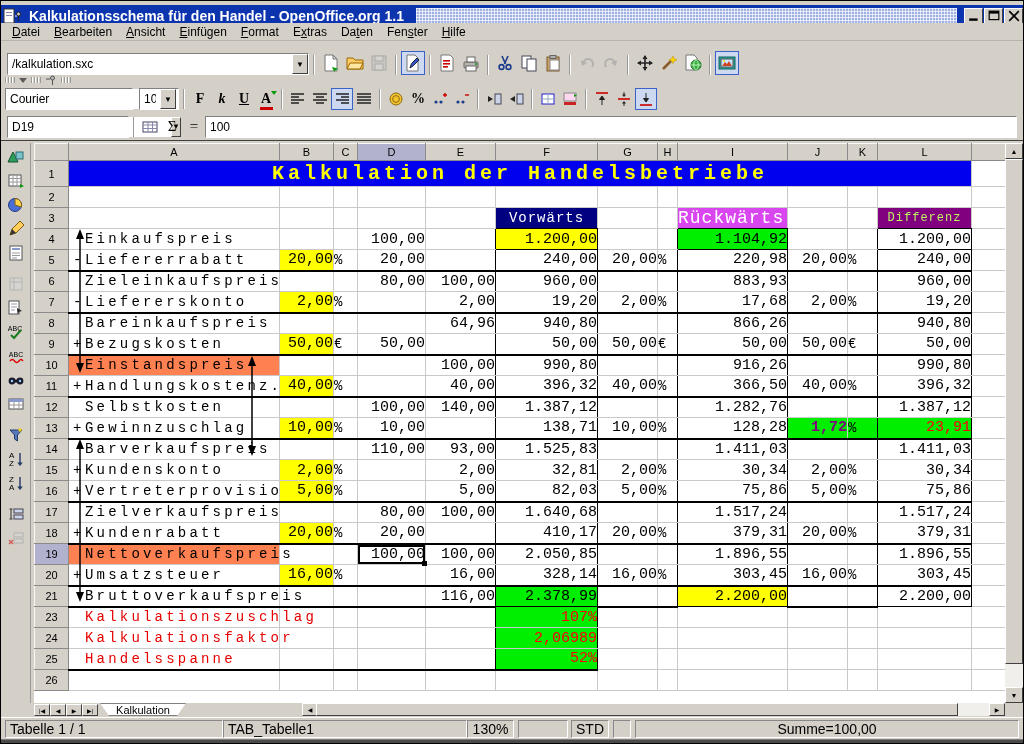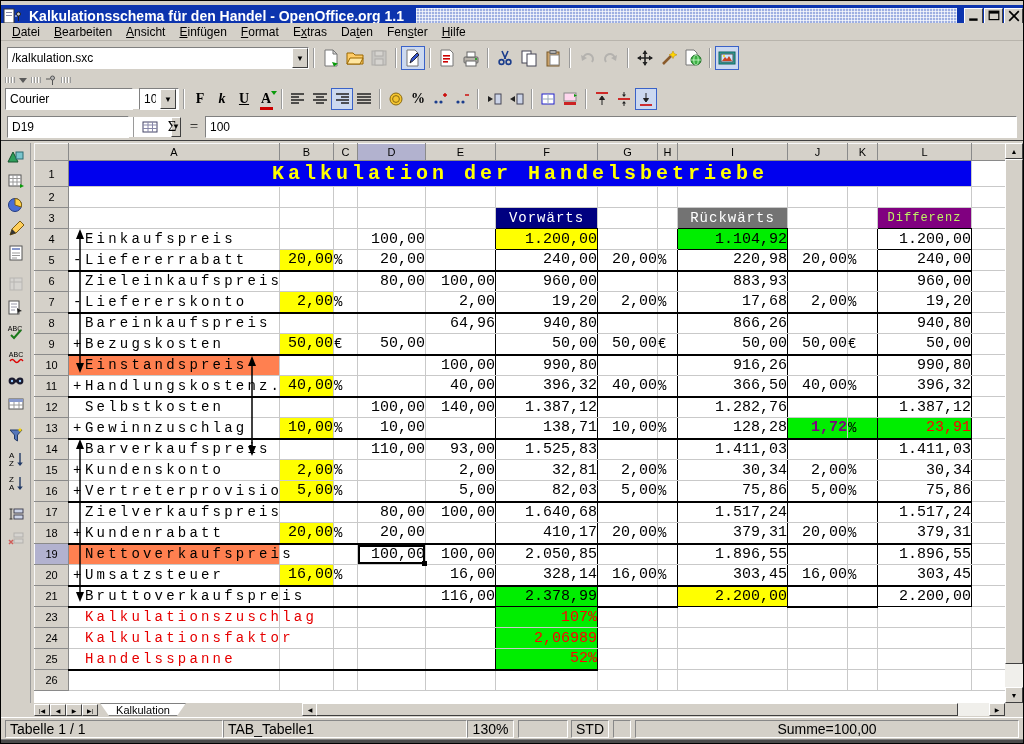--- a/index.html
+++ b/index.html
@@ -16,21 +16,21 @@
     background-image:repeating-linear-gradient(90deg,rgba(255,255,255,.7) 0 1px,transparent 1px 3px),
     repeating-linear-gradient(0deg,rgba(255,255,255,.7) 0 1px,transparent 1px 3px);margin:0 6px;}
   .tbn{width:19px;height:16px;margin-left:1px;background:#d4d0c8;border:1px solid;
     border-color:#fff #404040 #404040 #fff;display:flex;align-items:center;justify-content:center;}
   
   .menubar{position:absolute;left:0;top:22px;width:1024px;height:18px;background:#d4d0c8;
     display:flex;align-items:center;padding-left:4px;border-bottom:1px solid #b8b4ac;}
   .mitem{padding:1px 7px;cursor:default;}
   .mitem u{text-decoration:underline;}
   
-  .funcbar{position:absolute;left:0;top:40px;width:1024px;height:34px;display:flex;align-items:center;padding-left:6px;}
+  .funcbar{position:absolute;left:0;top:40px;width:1024px;height:34px;display:flex;align-items:flex-end;padding-left:6px;}
   .objbar{position:absolute;left:0;top:84px;width:1024px;height:28px;display:flex;align-items:center;padding-left:4px;}
   .handlestrip{position:absolute;left:0;top:74px;width:1024px;height:10px;display:flex;align-items:center;gap:4px;padding-left:4px;}
   .grab{width:10px;height:6px;background:repeating-linear-gradient(90deg,#9a9a9a 0 1px,#fff 1px 2px,transparent 2px 3px);}
   .tri-down{width:0;height:0;border-left:4px solid transparent;border-right:4px solid transparent;border-top:5px solid #5a5a5a;}
   .combo{display:flex;height:22px;border:1px solid;border-color:#808080 #fff #fff #808080;background:#fff;}
   .combo input{border:none;outline:none;height:100%;font:12px "Liberation Sans",sans-serif;padding:0 4px;background:#fff;}
   .dropbtn{width:16px;height:100%;background:#d4d0c8;border:1px solid;border-color:#fff #404040 #404040 #fff;
     display:flex;align-items:center;justify-content:center;font-size:8px;}
   .tbtn{width:24px;height:24px;display:flex;align-items:center;justify-content:center;border:1px solid transparent;}
   .tbtn.small{width:22px;height:22px;}
@@ -67,21 +67,21 @@
   .sg{display:inline-block;width:16px;padding-left:4px;}
   .title{background:#0000ee;color:#ffff00;font-weight:bold;font-size:20px;letter-spacing:4px;
     text-align:center;border-bottom:1px solid #c9c9c9;}
   .y{background:#ffff00;}
   .gg{background:#00ee00;}
   .og{background:#ff8050;}
   .red{color:#ff0000;}
   .lred{color:#e60000;margin-top:32px;}
   .mag{color:#800080;font-weight:bold;}
   .hnav{background:#000080;color:#fff;text-align:center;font-size:14px;letter-spacing:1px;}
-  .hgrn{background:#737373;color:#fff;text-align:center;font-size:14px;letter-spacing:1px;}
+  .hgrn{background:#d946ef;color:#fff;text-align:left;font-size:18px;letter-spacing:1px;}
   .hpur{background:#800080;color:#bef264;text-align:center;font-size:12px;letter-spacing:1px;}
   .bb{border-bottom:2px solid #000 !important;}
   .bbk{border-bottom:1px solid #000 !important;}
   .brk{border-right:1px solid #000 !important;}
   .bx{border-right:1px solid #000 !important;border-bottom:1px solid #000 !important;}
   .cur{box-shadow:inset 0 0 0 2px #000;}
   .cur::after{content:"";position:absolute;right:-2px;bottom:-2px;width:5px;height:5px;background:#000;z-index:5;}
   .arrows{position:absolute;left:0;top:0;pointer-events:none;z-index:4;}
   
   .vscroll{position:absolute;left:1004px;top:2px;width:18px;height:560px;background:#f0efeb;}

